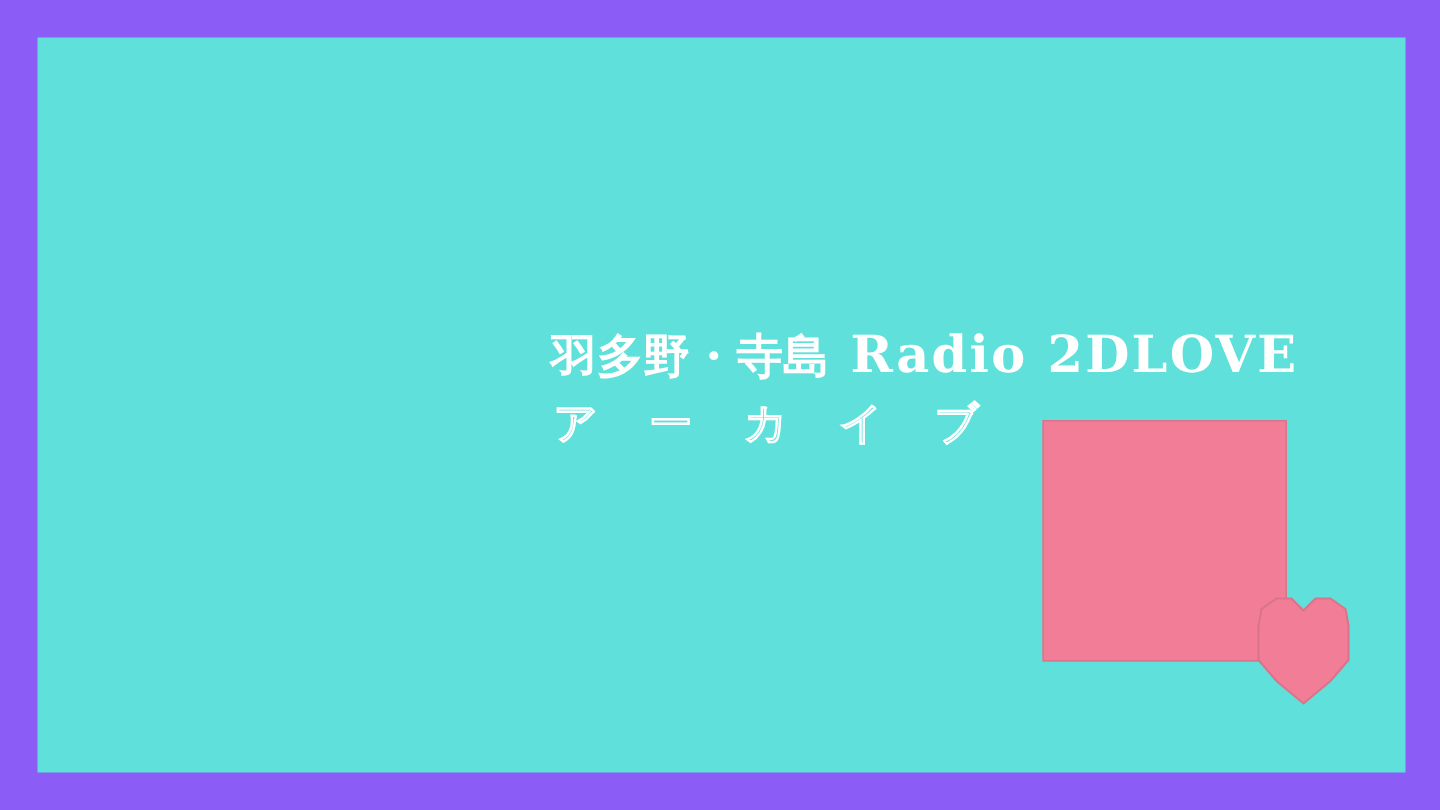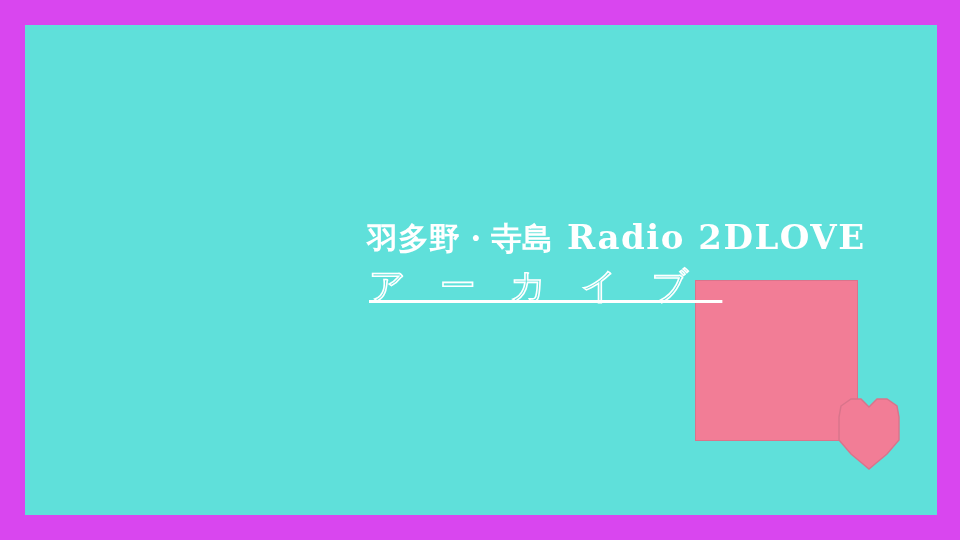--- a/index.html
+++ b/index.html
@@ -13,21 +13,21 @@
     width: 960px;
     height: 540px;
     overflow: hidden;
     font-family: "Liberation Sans", sans-serif;
   }
 
   #stage {
     position: relative;
     width: 960px;
     height: 540px;
-    background: #d946ef;
+    background: #8b5cf6;
   }
 
   
   .teal-panel {
     position: absolute;
     left: 25px;
     top: 25px;
     width: 912px;
     height: 490px;
     background: #5FE0DA;
@@ -95,29 +95,28 @@
     font-size: 34px;
     letter-spacing: 1.5px;
     vertical-align: baseline;
   }
 
   .sub-title {
     margin: 14px 0 0 2px;
     white-space: nowrap;
     font-family: "DejaVu Sans", "Liberation Sans", sans-serif;
     font-weight: normal;
-    font-size: 36px;
+    font-size: 29px;
     line-height: 1.0;
     letter-spacing: 34px;
     
     color: transparent;
     -webkit-text-stroke: 1.6px #ffffff;
     text-stroke: 1.6px #ffffff;
     paint-order: stroke fill;
-    text-decoration: underline;
   }
 </style>
 </head>
 <body>
 
 <div id="stage">
 
   <div class="teal-panel"></div>
 
   <div class="pink-square"></div>

